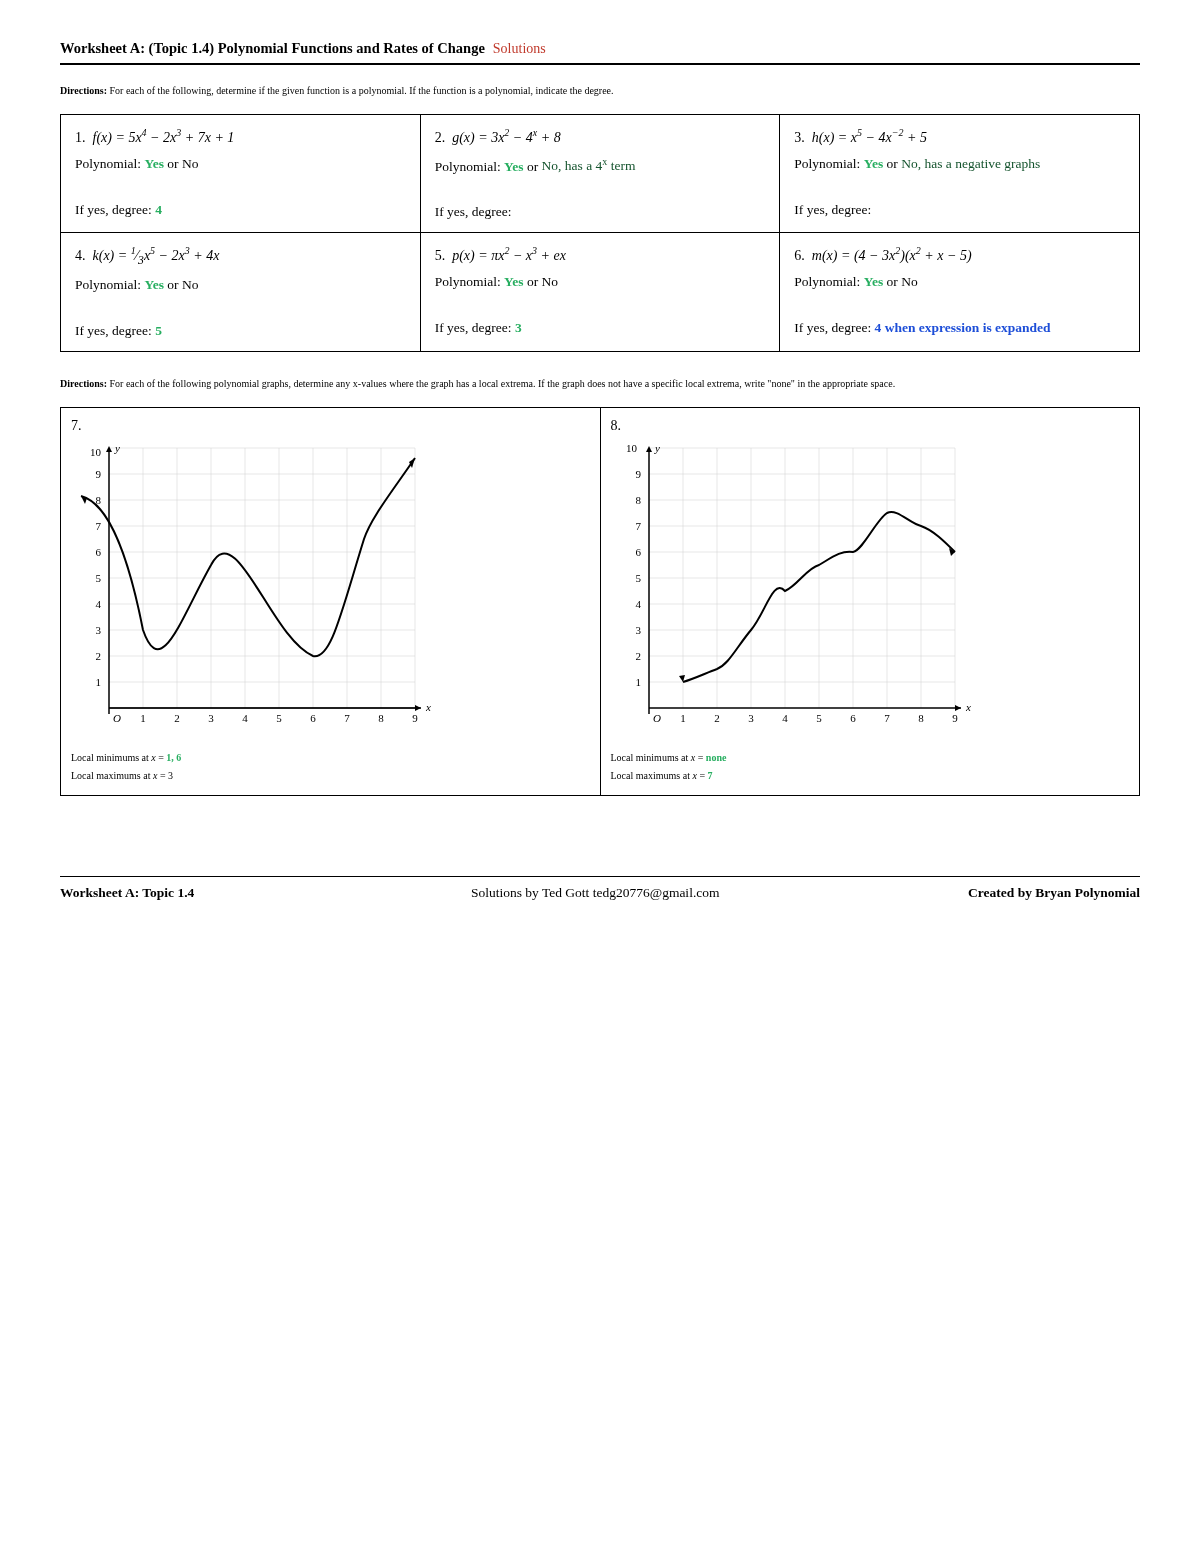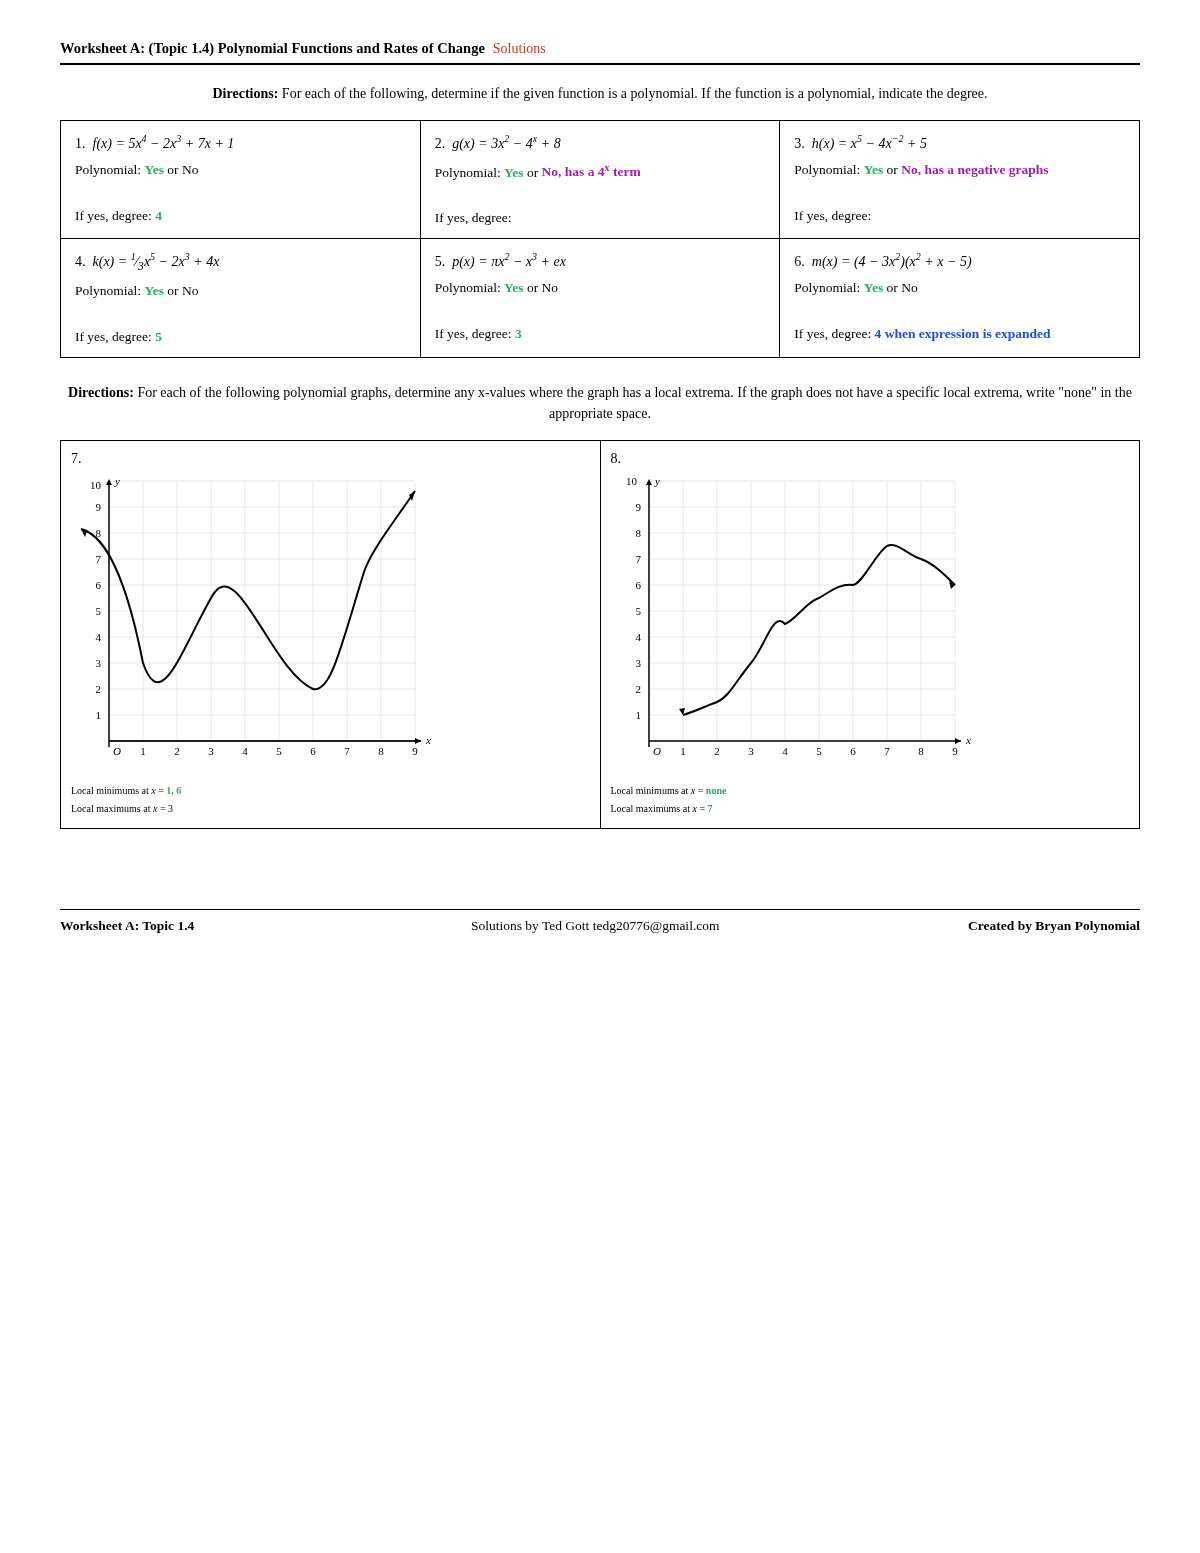--- a/index.html
+++ b/index.html
@@ -24,23 +24,22 @@
     .page-header-title {
       font-weight: bold;
       font-size: 14.5px;
     }
     .page-header-solutions {
       color: #c0392b;
       font-size: 14px;
     }
     .directions-block {
       margin-bottom: 16px;
-      font-size: 14px;
+      font-size: 10px;
       line-height: 1.5;
-      text-align: center;
     }
     .directions-block b { font-weight: bold; }
     .problem-table {
       width: 100%;
       border-collapse: collapse;
       margin-bottom: 24px;
     }
     .problem-table td {
       border: 1.5px solid #000;
       padding: 12px 14px;
@@ -53,21 +52,21 @@
     }
     .polynomial-line {
       margin-bottom: 6px;
       font-size: 13.5px;
     }
     .degree-line {
       font-size: 13.5px;
       margin-top: 30px;
     }
     .yes-color { color: #27ae60; font-weight: bold; }
-    .no-color { color: #a21caf; font-weight: bold; }
+    .no-color { color: #14532d; font-weight: normal; }
     .degree-color { color: #27ae60; font-weight: bold; }
     .degree-orange { color: #1d4ed8; font-weight: bold; }
     .math-expr {
       font-style: italic;
       font-size: 14px;
     }
     sup { font-size: 10px; vertical-align: super; }
     .graph-table {
       width: 100%;
       border-collapse: collapse;

